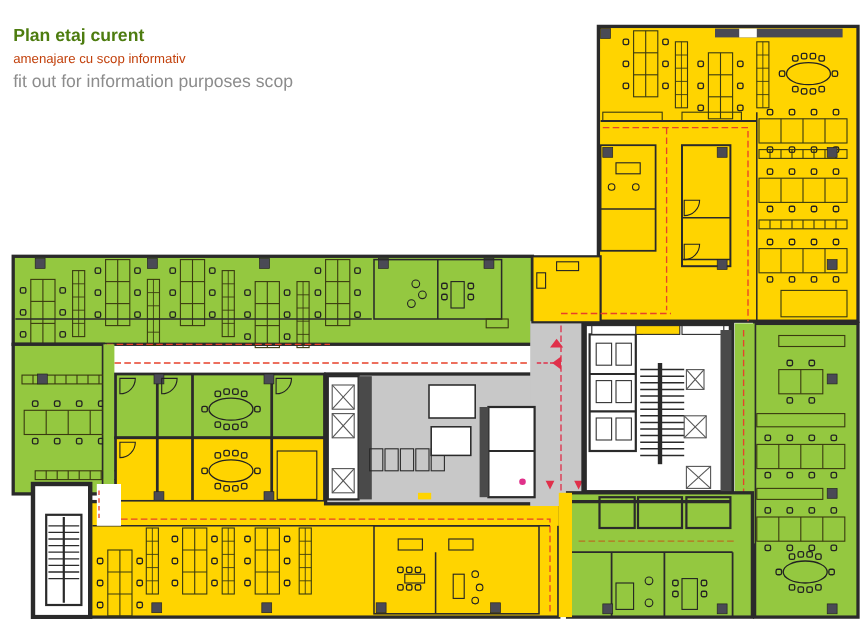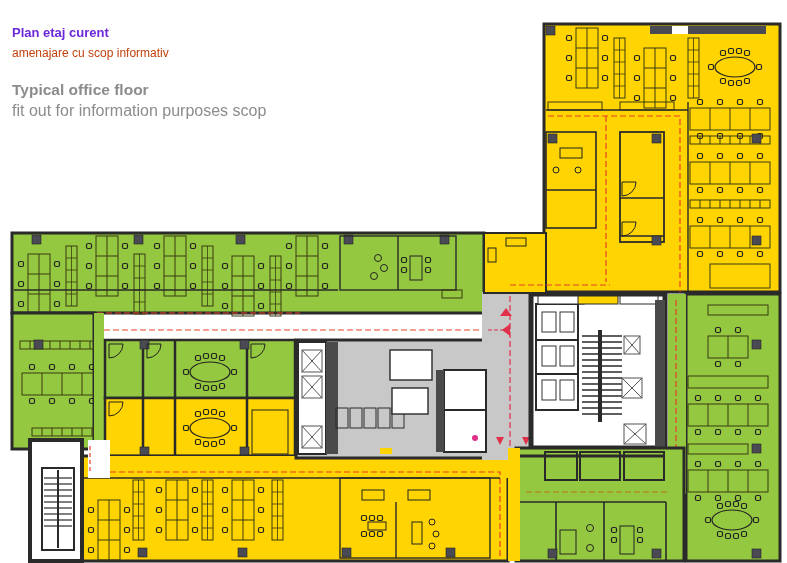--- a/index.html
+++ b/index.html
@@ -1,30 +1,29 @@
 <!DOCTYPE html>
 <html><head>
 <meta charset="utf-8">
 <style>
   html,body{margin:0;padding:0;background:#ffffff;}
   body{width:787px;height:563px;position:relative;overflow:hidden;font-family:"Liberation Sans","DejaVu Sans",sans-serif;}
   .caption{position:absolute;left:12px;top:22px;line-height:21px;font-size:16px;}
-  .caption .ro-title{font-weight:bold;color:#6d28d9;display:block;font-size:13px;}
+  .caption .ro-title{font-weight:bold;color:#4d7c0f;display:block;font-size:16px;}
   .caption .ro-sub{color:#c2410c;display:block;font-size:12px;}
   .caption .en-title{color:#8c8c8c;font-weight:bold;display:block;margin-top:15px;font-size:15.5px;}
   .caption .en-sub{color:#8c8c8c;display:block;font-size:16px;}
   svg#plan{position:absolute;left:0;top:0;}
 </style>
 </head>
 <body>
 
 <div class="caption">
   <span class="ro-title">Plan etaj curent</span>
   <span class="ro-sub">amenajare cu scop informativ</span>
-  <span class="en-title">Typical office floor</span>
   <span class="en-sub">fit out for information purposes scop</span>
 </div>
 
 <svg id="plan" width="787" height="563" viewBox="0 0 787 563" xmlns="http://www.w3.org/2000/svg">
   <defs>
     <g id="chair">
         <rect x="-2.5" y="-2.5" width="5" height="5" rx="1.5" fill="none" stroke="#222" stroke-width="1.2"></rect>
       </g>
     <g id="col">
         <rect x="0" y="0" width="9" height="9" fill="#4a4a55" stroke="#222" stroke-width="0.6"></rect>

